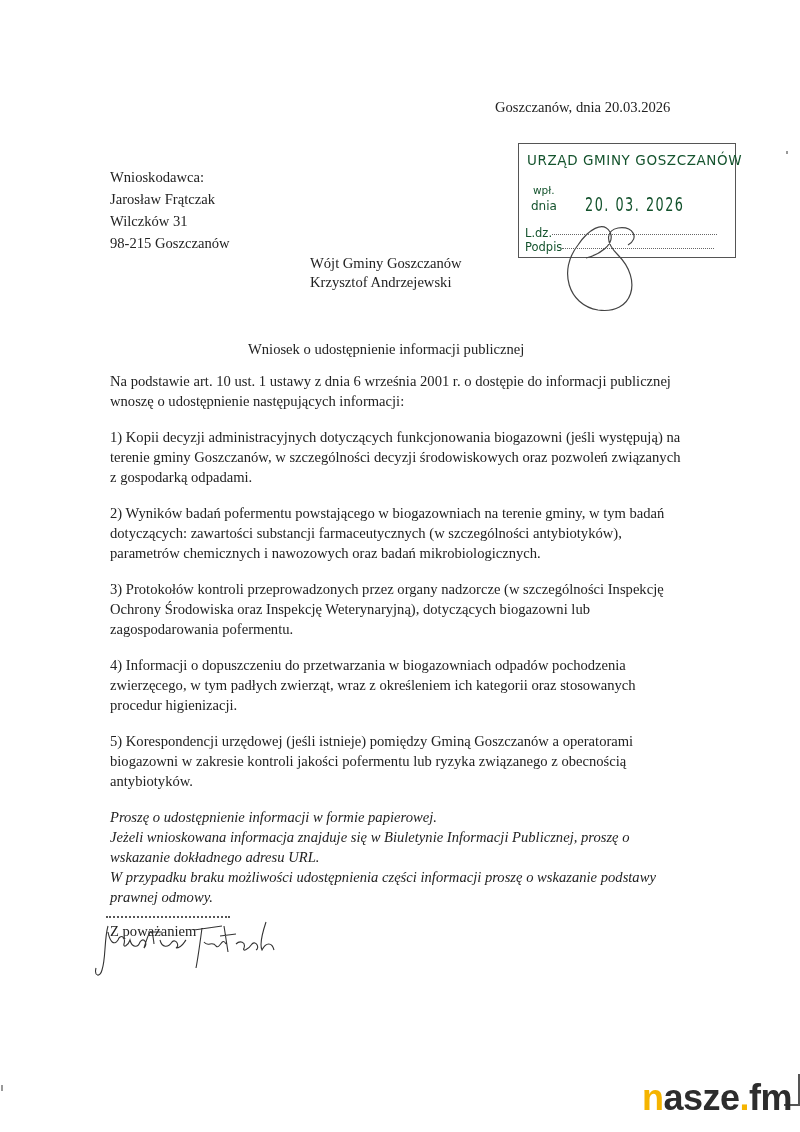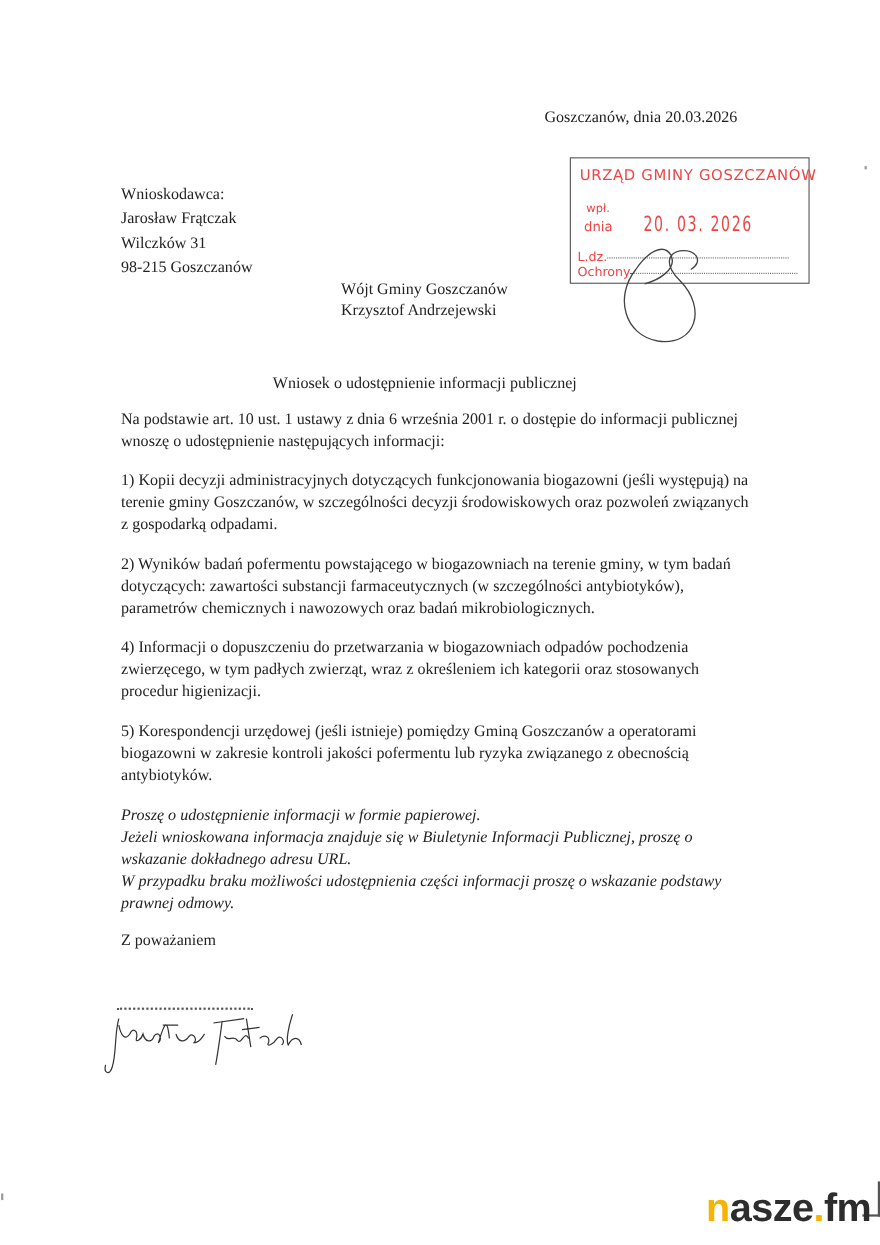--- a/index.html
+++ b/index.html
@@ -18,21 +18,21 @@
   #body { left: 110px; top: 371px; width: 580px; }
   .para { margin: 0 0 16px 0; }
   .para.tight { margin: 0 0 0 0; font-style: italic; }
   #closing-block { margin-top: 16px; }
   #regards { margin-top: 14px; }
 
   
   #stamp {
     left: 518px; top: 143px; width: 218px; height: 115px;
     border: 1.5px solid #555; box-sizing: border-box;
-    font-family: "DejaVu Sans", "Liberation Sans", sans-serif; color: #ef4444;
+    font-family: "DejaVu Sans", "Liberation Sans", sans-serif; color: #14532d;
   }
   #stamp-title { position: absolute; left: 8px; top: 8px; font-size: 13.5px; letter-spacing: 0.6px; white-space: nowrap; }
   #stamp-wpl { position: absolute; left: 14px; top: 40px; font-size: 10.5px; }
   #stamp-dnia { position: absolute; left: 12px; top: 55px; font-size: 12px; }
   #stamp-date { position: absolute; left: 66px; top: 49px; font-size: 19px; letter-spacing: 2px; font-family: "DejaVu Sans Condensed", "DejaVu Sans", sans-serif; transform: scaleX(0.75); transform-origin: left; white-space: nowrap; }
   #stamp-ldz { position: absolute; left: 6px; top: 82px; font-size: 11.5px; white-space: nowrap; }
   #stamp-podpis { position: absolute; left: 6px; top: 96px; font-size: 11.5px; white-space: nowrap; }
   .dots { display: inline-block; width: 150px; border-bottom: 1.5px dotted #666; vertical-align: 2px; }
 
   #stamp-scribble { left: 548px; top: 210px; }
@@ -52,21 +52,21 @@
 <body>
 
 <div class="abs txt" id="date-line">Goszczanów, dnia 20.03.2026</div>
 
 <div class="abs" id="stamp">
   <div id="stamp-title">URZĄD GMINY GOSZCZANÓW</div>
   <div id="stamp-wpl">wpł.</div>
   <div id="stamp-dnia">dnia</div>
   <div id="stamp-date">20. 03. 2026</div>
   <div id="stamp-ldz"><span>L.dz.</span><span class="dots" style="width:165px"></span></div>
-  <div id="stamp-podpis"><span>Ochrony</span><span class="dots" style="width:152px"></span></div>
+  <div id="stamp-podpis"><span>Podpis</span><span class="dots" style="width:152px"></span></div>
 </div>
 
 <svg class="abs" id="stamp-scribble" width="110" height="110" viewBox="0 0 110 110">
   <path d="M30 35 C 10 60, 20 95, 50 100 C 85 105, 95 70, 70 45 C 55 30, 60 20, 70 18 C 85 16, 92 28, 80 35 M30 35 C 40 20, 55 10, 62 22 C 68 35, 50 45, 38 48" fill="none" stroke="#444" stroke-width="1.2"></path>
 </svg>
 
 <div class="abs txt" id="applicant">
   <div>Wnioskodawca:</div>
   <div>Jarosław Frątczak</div>
   <div>Wilczków 31</div>
@@ -77,20 +77,21 @@
   <div>Wójt Gminy Goszczanów</div>
   <div>Krzysztof Andrzejewski</div>
 </div>
 
 <div class="abs txt" id="title">Wniosek o udostępnienie informacji publicznej</div>
 
 <div class="abs txt" id="body">
   <p class="para">Na podstawie art. 10 ust. 1 ustawy z dnia 6 września 2001 r. o dostępie do informacji publicznej wnoszę o udostępnienie następujących informacji:</p>
   <p class="para">1) Kopii decyzji administracyjnych dotyczących funkcjonowania biogazowni (jeśli występują) na terenie gminy Goszczanów, w szczególności decyzji środowiskowych oraz pozwoleń związanych z gospodarką odpadami.</p>
   <p class="para">2) Wyników badań pofermentu powstającego w biogazowniach na terenie gminy, w tym badań dotyczących: zawartości substancji farmaceutycznych (w szczególności antybiotyków), parametrów chemicznych i nawozowych oraz badań mikrobiologicznych.</p>
+  <p class="para">3) Protokołów kontroli przeprowadzonych przez organy nadzorcze (w szczególności Inspekcję Ochrony Środowiska oraz Inspekcję Weterynaryjną), dotyczących biogazowni lub zagospodarowania pofermentu.</p>
   <p class="para">4) Informacji o dopuszczeniu do przetwarzania w biogazowniach odpadów pochodzenia zwierzęcego, w tym padłych zwierząt, wraz z określeniem ich kategorii oraz stosowanych procedur higienizacji.</p>
   <p class="para">5) Korespondencji urzędowej (jeśli istnieje) pomiędzy Gminą Goszczanów a operatorami biogazowni w zakresie kontroli jakości pofermentu lub ryzyka związanego z obecnością antybiotyków.</p>
   <div id="closing-block">
     <p class="para tight">Proszę o udostępnienie informacji w formie papierowej.</p>
     <p class="para tight">Jeżeli wnioskowana informacja znajduje się w Biuletynie Informacji Publicznej, proszę o wskazanie dokładnego adresu URL.</p>
     <p class="para tight">W przypadku braku możliwości udostępnienia części informacji proszę o wskazanie podstawy prawnej odmowy.</p>
   </div>
   <p class="para" id="regards">Z poważaniem</p>
 </div>
 

